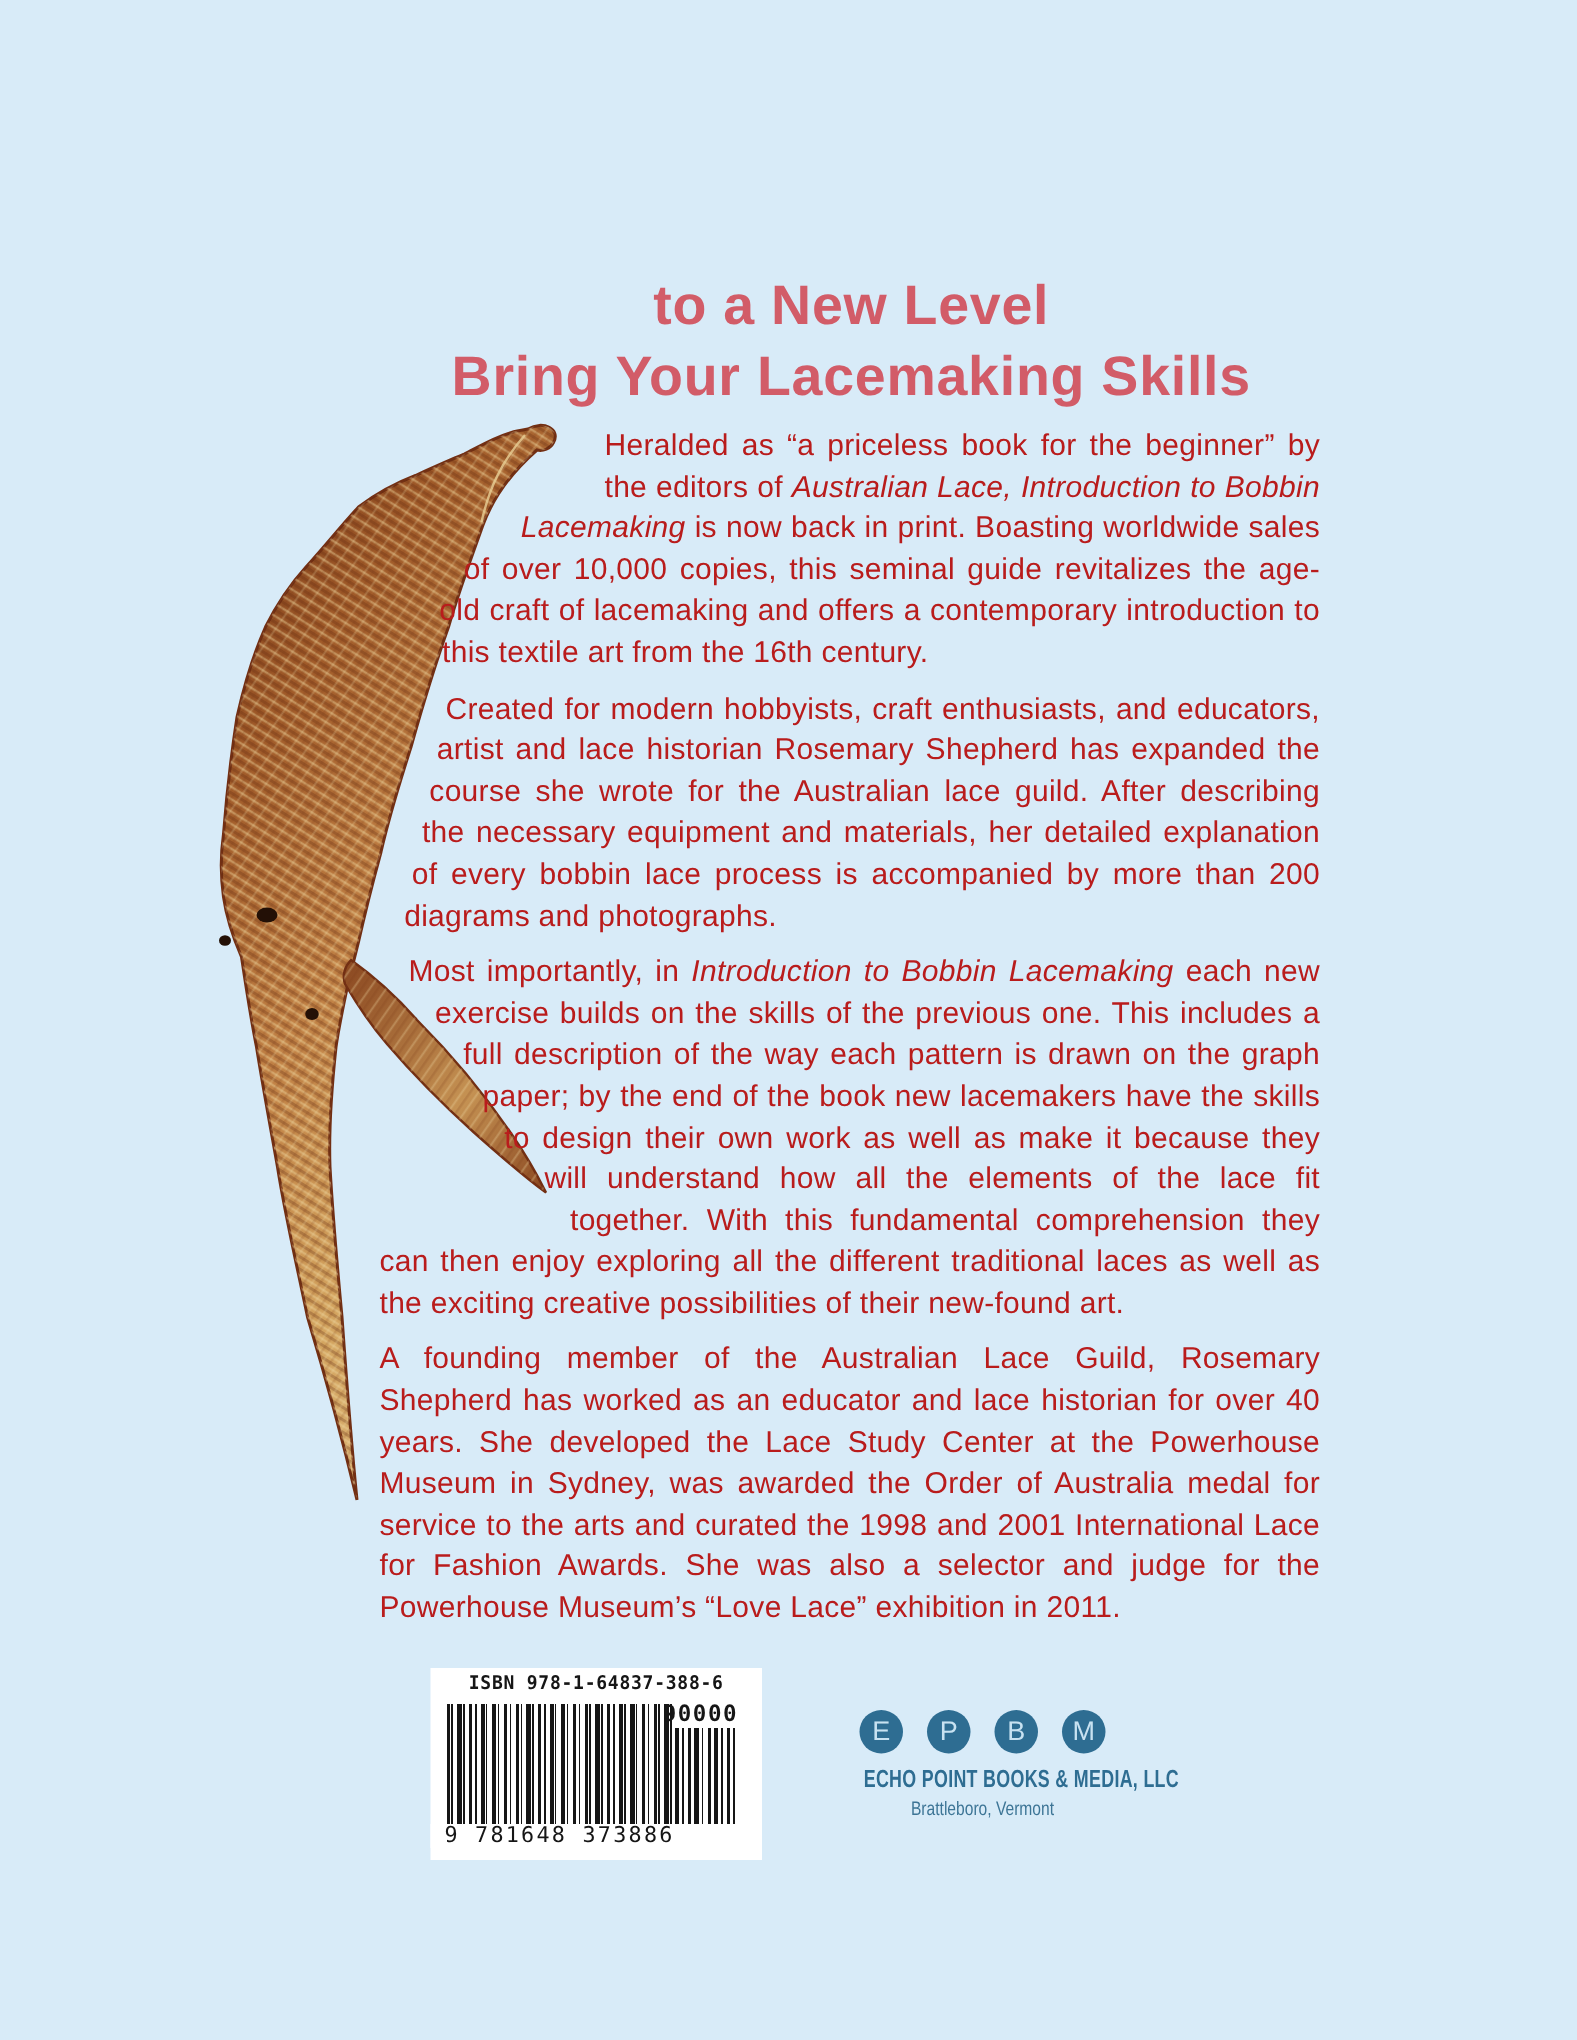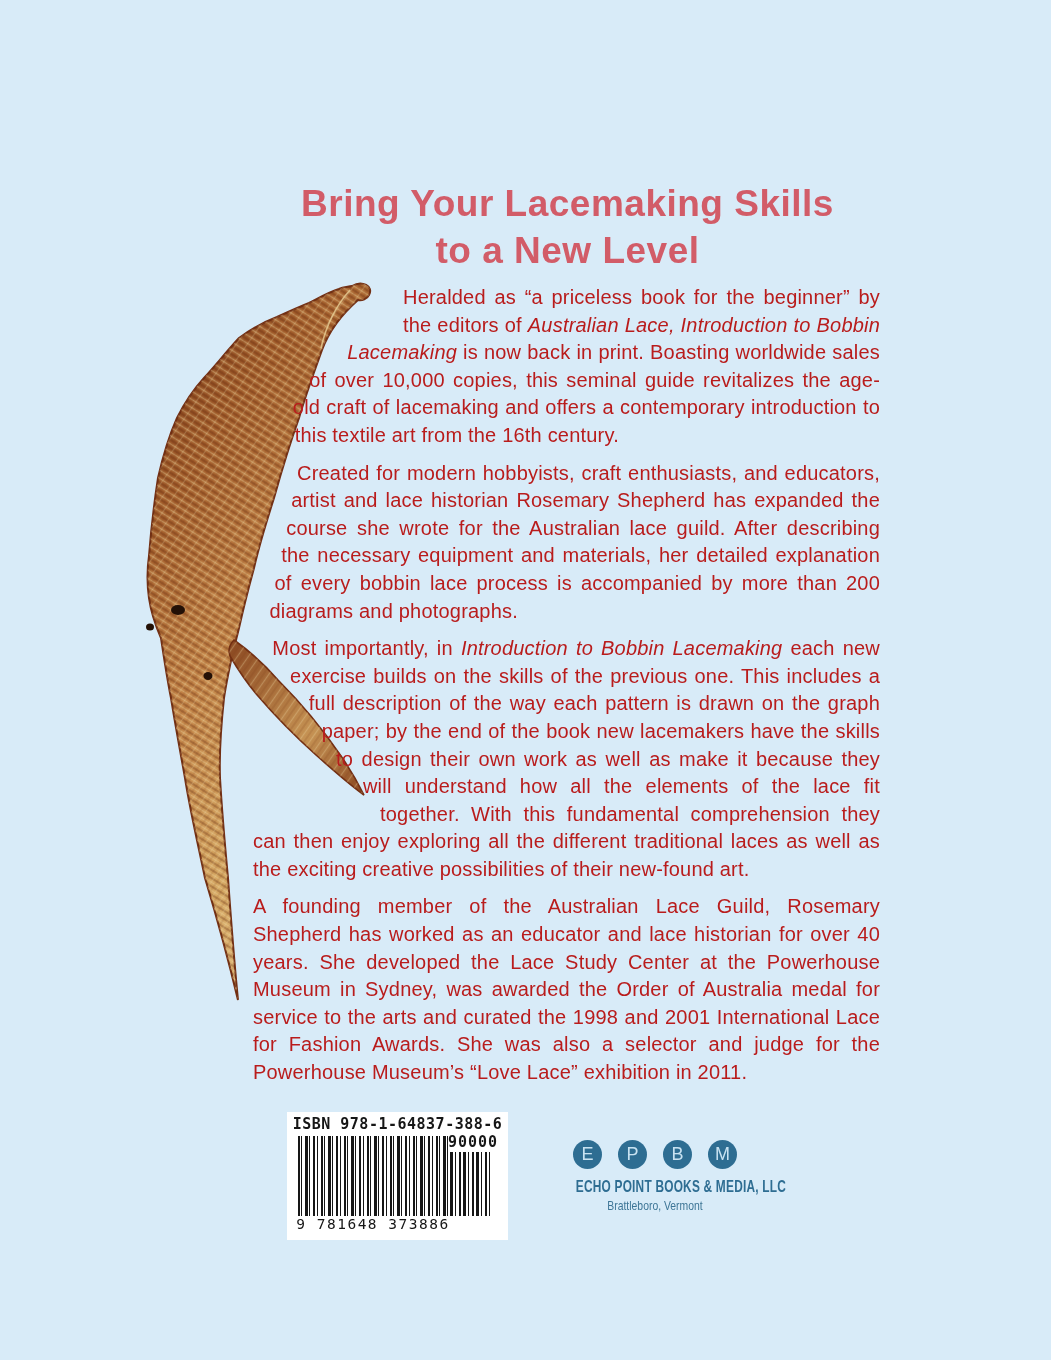--- a/index.html
+++ b/index.html
@@ -34,36 +34,36 @@
   .leaf{position:absolute;left:138px;top:278px;width:240px;height:735px;}
   
   .barcode{
     position:absolute;left:287px;top:1112px;width:221px;height:128px;
     background:#ffffff;
     font-family:"DejaVu Sans Mono", monospace;
     color:#161616;
   }
   .bc-isbn{
     position:absolute;left:0;top:3px;width:100%;
-    text-align:center;font-size:15px;font-weight:700;letter-spacing:.5px;
+    text-align:center;font-size:12px;font-weight:700;letter-spacing:.5px;
     transform:scaleY(1.05);
   }
   .bc-bars-left{
     position:absolute;left:11px;top:24px;width:150px;height:80px;
     background:repeating-linear-gradient(90deg,
       #161616 0 2px, #ffffff 2px 3px,
       #161616 3px 4px, #ffffff 4px 7px,
       #161616 7px 10px, #ffffff 10px 11px,
       #161616 11px 12px, #ffffff 12px 15px,
       #161616 15px 17px, #ffffff 17px 19px,
       #161616 19px 20px, #ffffff 20px 23px);
   }
   .bc-price{
-    position:absolute;right:0;top:21px;width:60px;
-    text-align:left;font-size:15px;font-weight:700;letter-spacing:1px;
+    position:absolute;right:16px;top:21px;width:60px;
+    text-align:right;font-size:15px;font-weight:700;letter-spacing:1px;
   }
   .bc-bars-right{
     position:absolute;right:18px;top:40px;width:40px;height:64px;
     background:repeating-linear-gradient(90deg,
       #161616 0 3px, #ffffff 3px 5px,
       #161616 5px 6px, #ffffff 6px 9px,
       #161616 9px 11px, #ffffff 11px 13px);
   }
   .bc-digits{
     position:absolute;left:0;top:104px;width:172px;
@@ -90,22 +90,22 @@
     margin-top:2px;font-size:13px;font-weight:400;white-space:nowrap;
     transform:scaleX(.8);transform-origin:center;color:#3d7596;
   }
 </style>
 </head>
 <body>
 
 <div class="page">
 
   <div class="title">
+    <div>to a New Level</div>
     <div>Bring Your Lacemaking Skills</div>
-    <div>to a New Level</div>
   </div>
 
   <svg class="leaf" viewBox="0 0 240 735" aria-hidden="true">
     <defs>
       <linearGradient id="leafGrad" x1="0" y1="0" x2="0.45" y2="1">
         <stop offset="0" stop-color="#6e3013"></stop>
         <stop offset="0.28" stop-color="#a05a28"></stop>
         <stop offset="0.55" stop-color="#c08044"></stop>
         <stop offset="0.82" stop-color="#d3a45f"></stop>
         <stop offset="1" stop-color="#d9b173"></stop>

